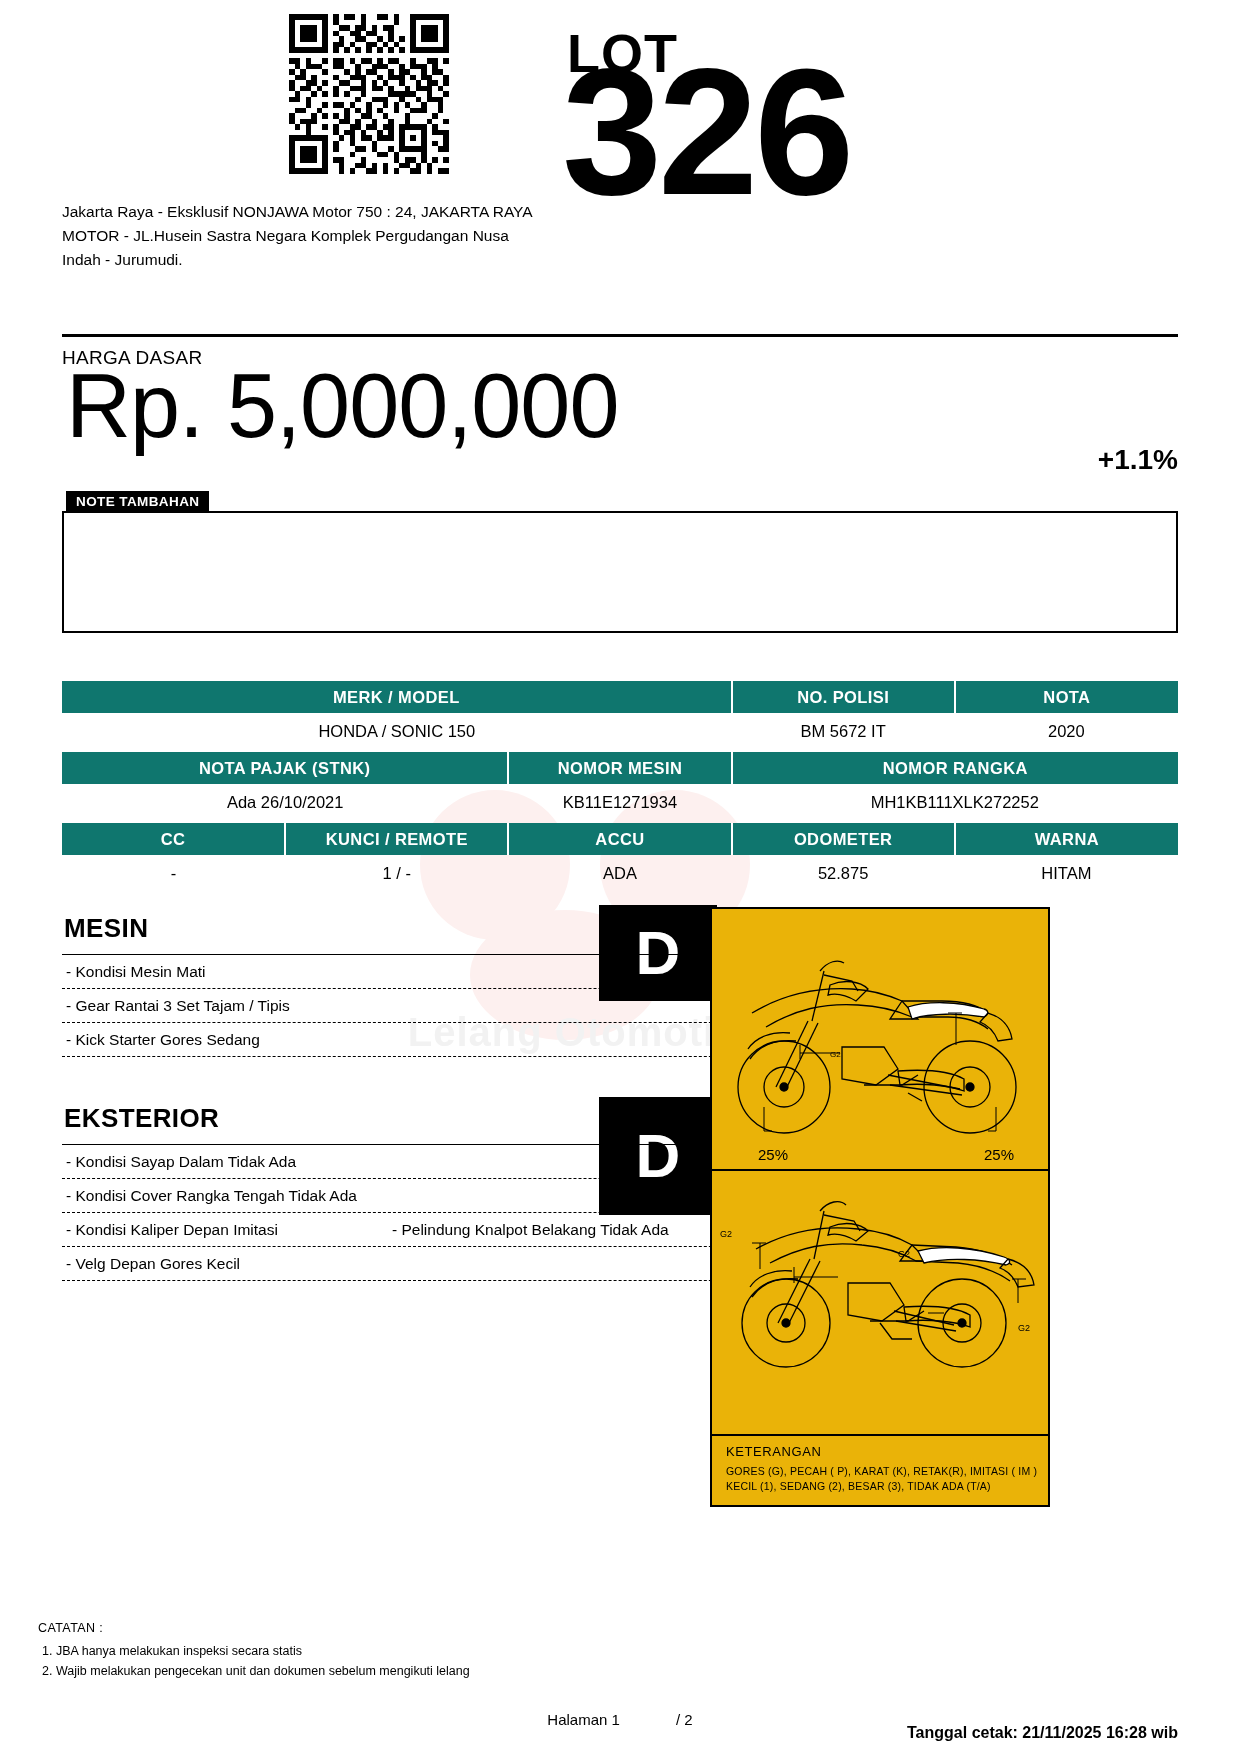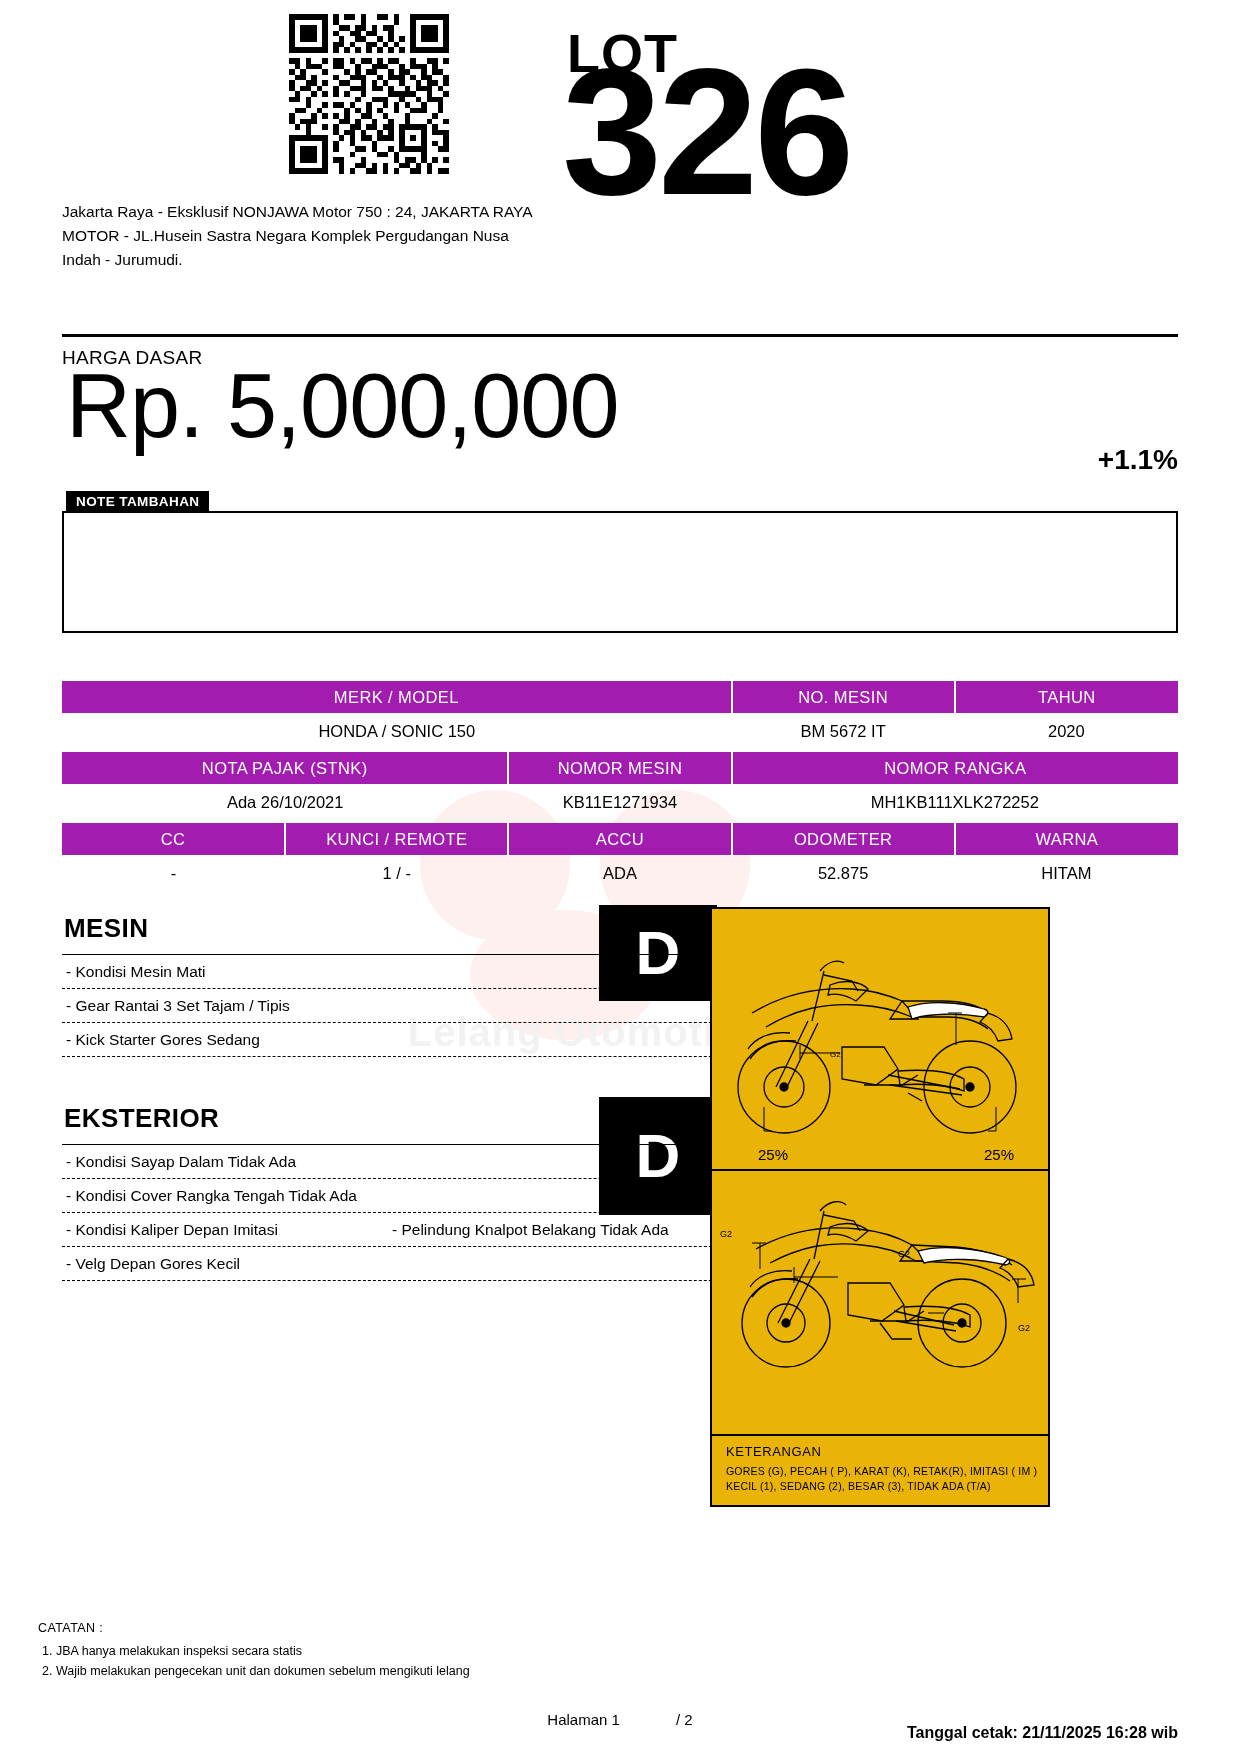--- a/index.html
+++ b/index.html
@@ -162,23 +162,23 @@
   }
   table.sp {
     width: 100%;
     border-collapse: collapse;
     table-layout: fixed;
   }
   table.sp td {
     padding: 0;
   }
   .hd {
-    background: #a21caf;
+    background: #0f766e;
     color: #fff;
-    font-weight: normal;
+    font-weight: bold;
     font-size: 16.5px;
     text-align: center;
     height: 32px;
     border-right: 2px solid #fff;
     letter-spacing: 0.4px;
   }
   .hd.last { border-right: none; }
   .val {
     text-align: center;
     font-size: 16.5px;
@@ -554,22 +554,22 @@
   <div class="note-wrap">
     <div class="note-tab">NOTE TAMBAHAN</div>
     <div class="note-box"></div>
   </div>
 
   <div class="spec">
     <table class="sp">
       <tbody>
           <tr>
         <td class="hd" colspan="3">MERK / MODEL</td>
-        <td class="hd">NO. MESIN</td>
-        <td class="hd last">TAHUN</td>
+        <td class="hd">NO. POLISI</td>
+        <td class="hd last">NOTA</td>
       </tr>
       <tr>
         <td class="val" colspan="3">HONDA / SONIC 150</td>
         <td class="val">BM 5672 IT</td>
         <td class="val">2020</td>
       </tr>
       <tr class="gaprow">
             <td colspan="5"></td>
           </tr>
       <tr>

